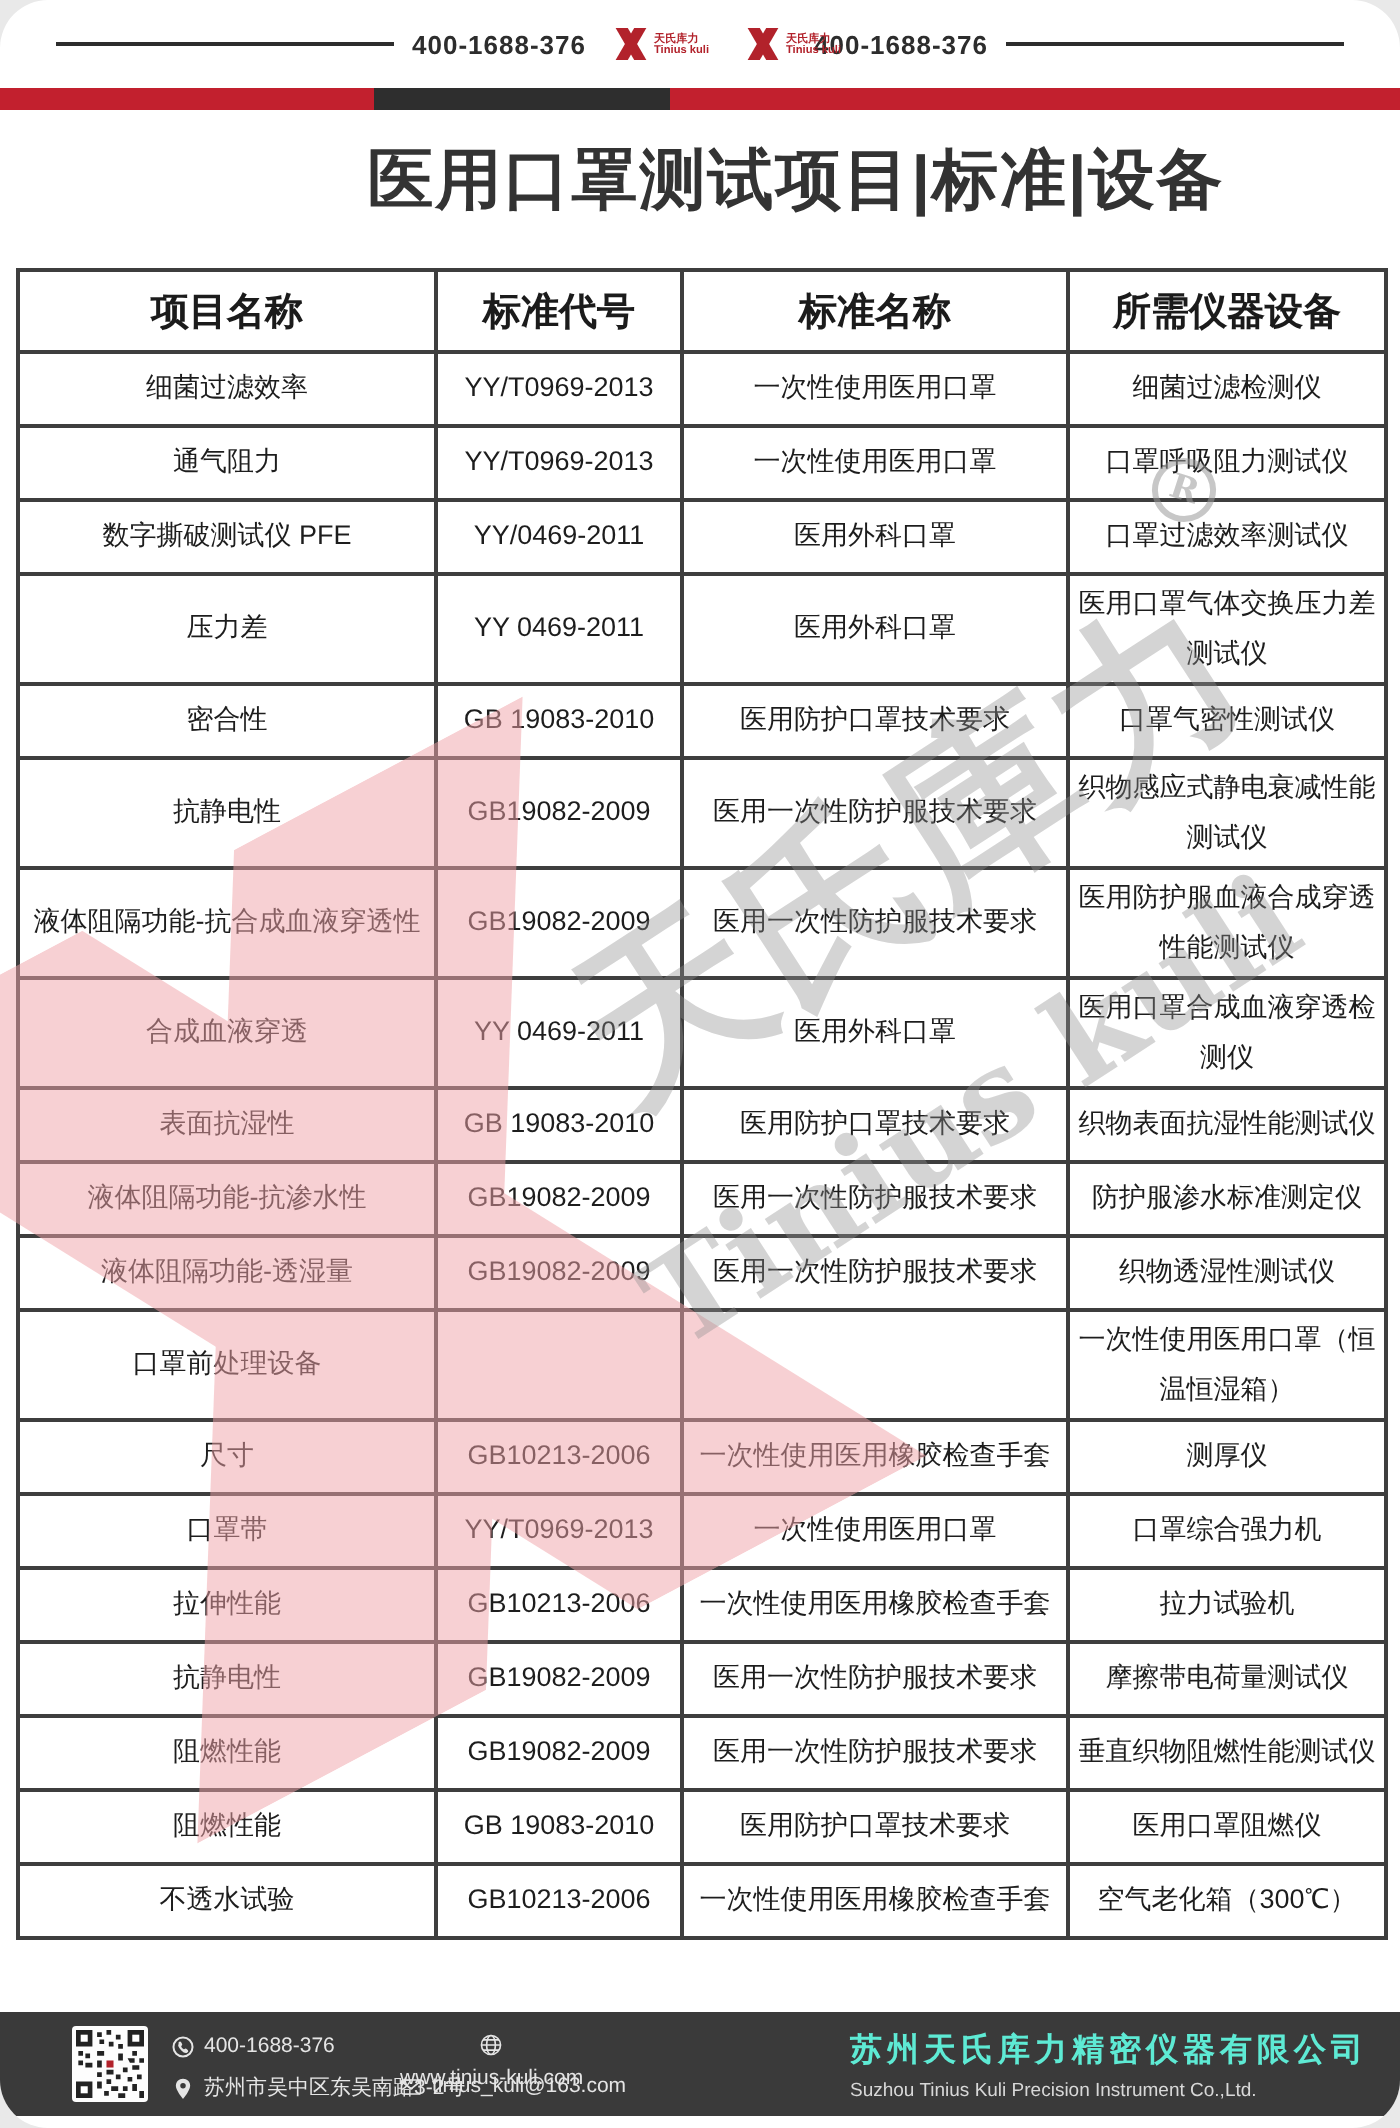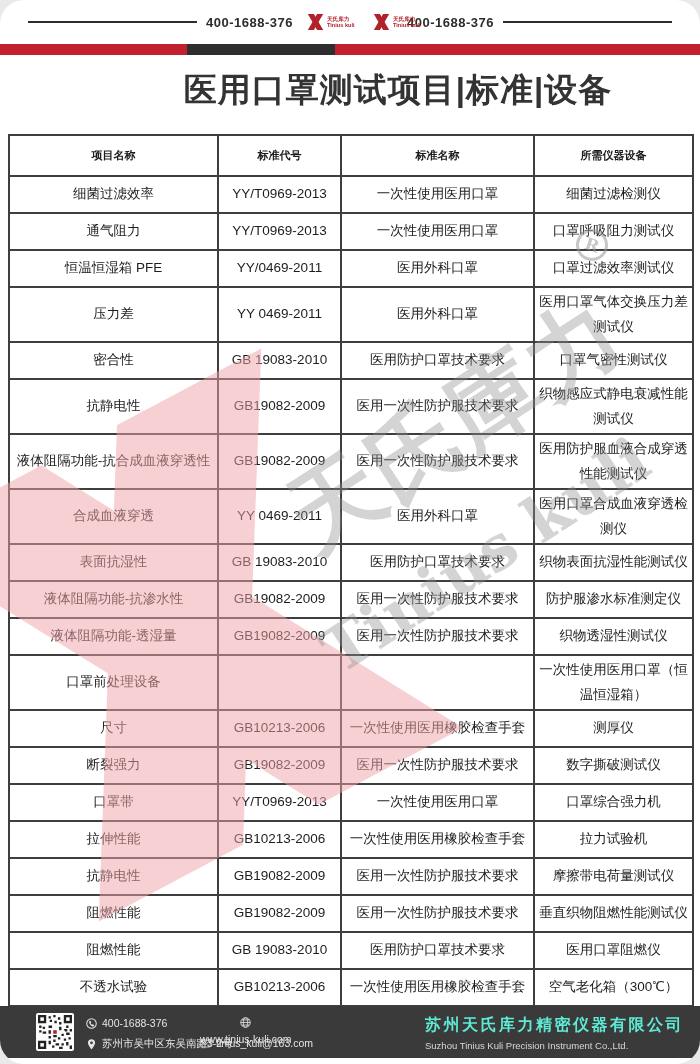--- a/index.html
+++ b/index.html
@@ -28,21 +28,21 @@
   
   .title{position:absolute; top:68px; left:0; width:700px; margin:0;
          text-align:center; font-size:33px; font-weight:800; color:#333;
          letter-spacing:1px; z-index:3;padding-left:48px;}
   
   table.spec{position:absolute; left:8px; top:134px; width:684px;
              border-collapse:collapse; table-layout:fixed; z-index:1;}
   table.spec th, table.spec td{
     border:2px solid #3e3e3e; text-align:center; vertical-align:middle;
     padding:1px 2px; overflow:hidden;}
-  table.spec th{font-size:11px; font-weight:700; color:#1b1b1b; height:37px;}
+  table.spec th{font-size:19px; font-weight:700; color:#1b1b1b; height:37px;}
   table.spec td{font-size:13.5px; color:#1d1d1d; line-height:1.8;}
   table.spec tbody tr{height:37px;}
   table.spec tbody tr.tall{height:55px;}
   
   .watermark{position:absolute; left:0; top:125px; width:700px; height:882px;
              z-index:2; pointer-events:none; overflow:hidden;}
   .wm-logo{position:absolute; left:-35px; top:295px; width:430px; height:430px;
            transform:rotate(-28deg); opacity:.5;}
   .wm-cn{position:absolute; left:250px; top:245px; width:410px; height:110px;
          display:flex; align-items:center; justify-content:center;
@@ -137,21 +137,21 @@
       <td>一次性使用医用口罩</td>
       <td>细菌过滤检测仪</td>
     </tr>
         <tr>
       <td>通气阻力</td>
       <td>YY/T0969-2013</td>
       <td>一次性使用医用口罩</td>
       <td>口罩呼吸阻力测试仪</td>
     </tr>
         <tr>
-      <td>恒温恒湿箱 PFE</td>
+      <td>数字撕破测试仪 PFE</td>
       <td>YY/0469-2011</td>
       <td>医用外科口罩</td>
       <td>口罩过滤效率测试仪</td>
     </tr>
         <tr class="tall">
       <td>压力差</td>
       <td>YY 0469-2011</td>
       <td>医用外科口罩</td>
       <td>医用口罩气体交换压力差测试仪</td>
     </tr>
@@ -201,26 +201,20 @@
       <td>口罩前处理设备</td>
       <td></td>
       <td></td>
       <td>一次性使用医用口罩（恒温恒湿箱）</td>
     </tr>
         <tr>
       <td>尺寸</td>
       <td>GB10213-2006</td>
       <td>一次性使用医用橡胶检查手套</td>
       <td>测厚仪</td>
-    </tr>
-        <tr>
-      <td>断裂强力</td>
-      <td>GB19082-2009</td>
-      <td>医用一次性防护服技术要求</td>
-      <td>数字撕破测试仪</td>
     </tr>
         <tr>
       <td>口罩带</td>
       <td>YY/T0969-2013</td>
       <td>一次性使用医用口罩</td>
       <td>口罩综合强力机</td>
     </tr>
         <tr>
       <td>拉伸性能</td>
       <td>GB10213-2006</td>

